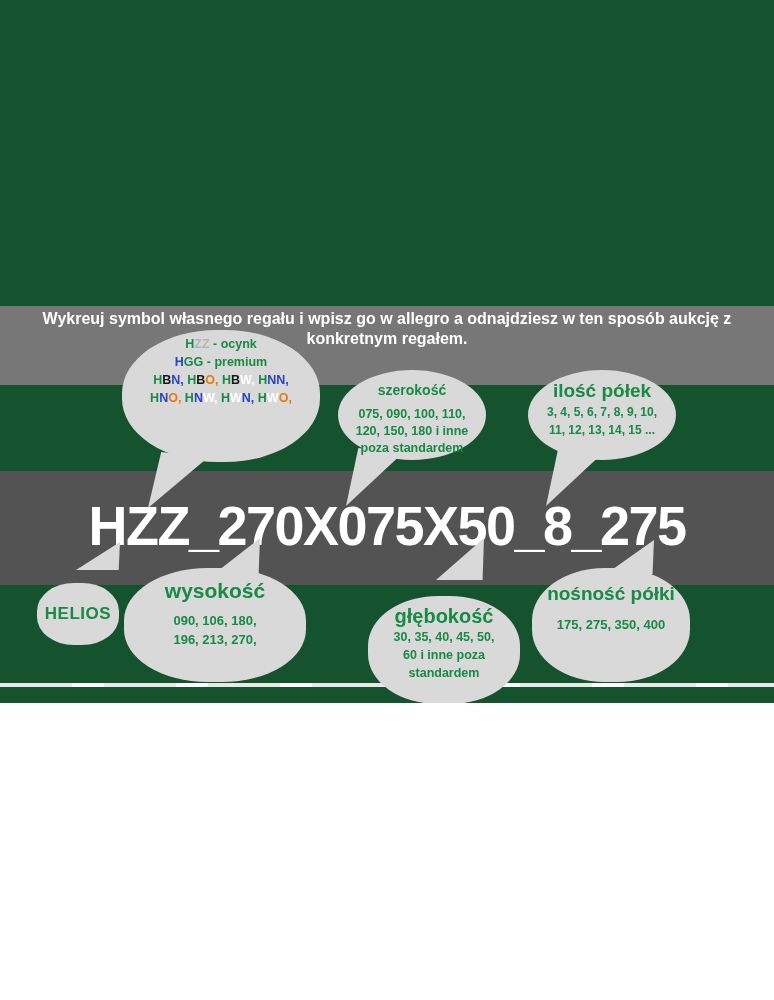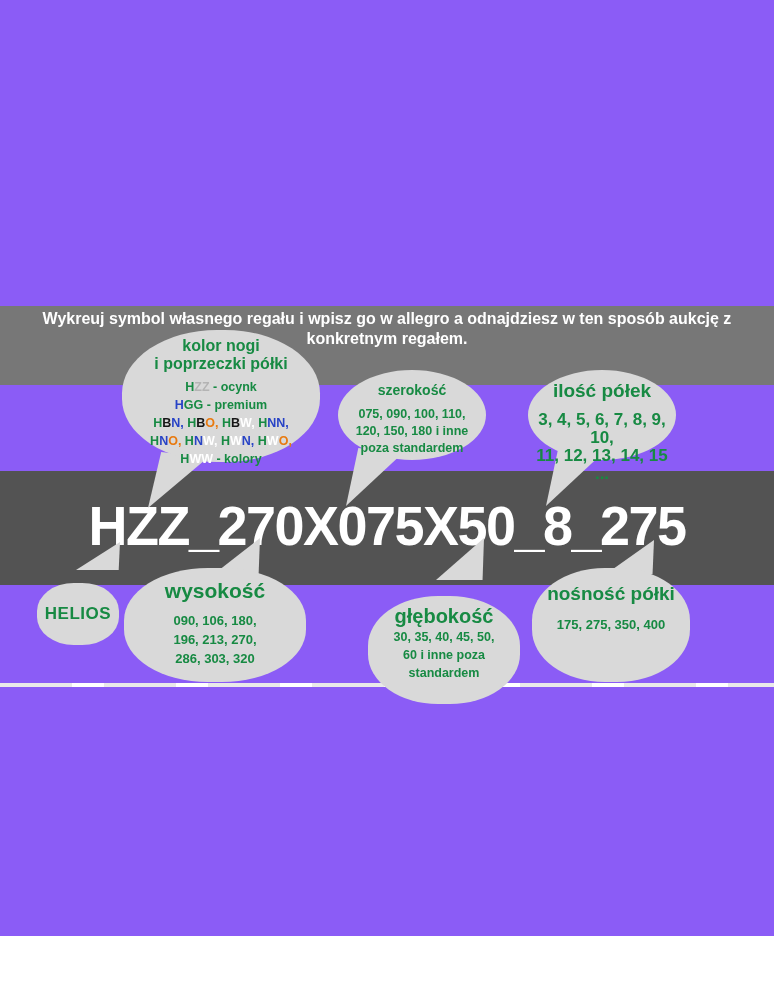--- a/index.html
+++ b/index.html
@@ -1,16 +1,16 @@
 <!DOCTYPE html>
 <html><head>
 <meta charset="utf-8">
 <style>
   html,body{margin:0;padding:0;background:#ffffff;}
-  .stage{position:relative;width:774px;height:936px;background:#8b5cf6;overflow:hidden;
+  .stage{position:relative;width:774px;height:703px;background:#14532d;overflow:hidden;
          font-family:"Liberation Sans", sans-serif;}
   
   .top-band{position:absolute;left:0;top:306px;width:774px;height:79px;background:#777777;z-index:1;}
   .headline{position:absolute;left:0;top:309px;width:774px;z-index:2;text-align:center;
             color:#ffffff;font-size:16px;font-weight:bold;line-height:20px;letter-spacing:0px;}
   .headline div{white-space:nowrap;}
   .code-band{position:absolute;left:0;top:471px;width:774px;height:114px;background:#535353;z-index:1;}
   .big-code{position:absolute;left:0;top:496px;width:774px;z-index:2;text-align:center;
             color:#ffffff;font-size:55px;font-weight:bold;letter-spacing:-1.5px;line-height:60px;
             transform:scaleX(0.98);}
@@ -38,21 +38,21 @@
   .t-load{left:606px;top:540px;width:48px;height:34px;}
   .bubble .title{font-weight:bold;color:#178a43;}
   .b-color .title{padding-top:7px;font-size:16px;line-height:18px;}
   .b-width .title{padding-top:9px;font-size:14px;line-height:22px;}
   .b-shelves .title{padding-top:10px;font-size:19px;line-height:22px;}
   .b-height .title{padding-top:11px;font-size:21px;line-height:24px;}
   .b-depth .title{padding-top:9px;font-size:20px;line-height:23px;}
   .b-load .title{padding-top:15px;font-size:19px;line-height:22px;}
   .body-lines{font-weight:bold;color:#178a43;}
   .b-width .body-lines{margin-top:5px;font-size:12.5px;line-height:17px;}
-  .b-shelves .body-lines{margin-top:9px;font-size:17px;line-height:18px;}
+  .b-shelves .body-lines{margin-top:1px;font-size:12px;line-height:18px;}
   .b-height .body-lines{margin-top:8px;font-size:13px;line-height:19px;}
   .b-depth .body-lines{font-size:12.5px;line-height:18px;}
   .b-load .body-lines{margin-top:11px;font-size:13px;line-height:18px;}
   .code-rows{margin-top:5px;font-size:12.5px;line-height:18px;font-weight:bold;}
   .brand-label{font-size:17px;font-weight:bold;color:#178a43;letter-spacing:0.5px;}
   
   .seg-green{color:#178a43;} .seg-blue{color:#2843c6;} .seg-black{color:#161616;}
   .seg-orange{color:#e87a10;} .seg-white{color:#ffffff;} .seg-silver{color:#b4b4b4;}
 </style>
 </head>
@@ -66,30 +66,25 @@
       <div>konkretnym regałem.</div>
     </div>
 
   <div class="code-band"></div>
   <div class="big-code">HZZ_270X075X50_8_275</div>
 
   <div class="bottom-line"></div>
 
   <div class="tail tail-down t-color"></div>
   <div class="bubble b-color">
-    <div class="title">
-        <div>kolor nogi</div>
-        <div>i poprzeczki półki</div>
-      </div>
     <div class="code-rows">
         <div><span class="seg-green">H</span><span class="seg-silver">ZZ</span><span class="seg-green"> - ocynk</span></div>
         <div><span class="seg-blue">H</span><span class="seg-green">GG</span><span class="seg-green"> - premium</span></div>
         <div><span class="seg-green">H</span><span class="seg-black">B</span><span class="seg-blue">N</span><span class="seg-blue">, </span><span class="seg-green">H</span><span class="seg-black">B</span><span class="seg-orange">O</span><span class="seg-orange">, </span><span class="seg-green">H</span><span class="seg-black">B</span><span class="seg-white">W</span><span class="seg-white">, </span><span class="seg-green">H</span><span class="seg-blue">NN</span><span class="seg-blue">,</span></div>
         <div><span class="seg-green">H</span><span class="seg-blue">N</span><span class="seg-orange">O</span><span class="seg-orange">, </span><span class="seg-green">H</span><span class="seg-blue">N</span><span class="seg-white">W</span><span class="seg-white">, </span><span class="seg-green">H</span><span class="seg-white">W</span><span class="seg-blue">N</span><span class="seg-blue">, </span><span class="seg-green">H</span><span class="seg-white">W</span><span class="seg-orange">O</span><span class="seg-orange">,</span></div>
-        <div><span class="seg-green">H</span><span class="seg-white">WW</span><span class="seg-green"> - kolory</span></div>
       </div>
   </div>
 
   <div class="tail tail-down t-width"></div>
   <div class="bubble b-width">
     <div class="title">szerokość</div>
     <div class="body-lines">
         <div>075, 090, 100, 110,</div>
         <div>120, 150, 180  i inne</div>
         <div>poza standardem</div>
@@ -109,21 +104,20 @@
   <div class="bubble b-helios">
     <span class="brand-label">HELIOS</span>
   </div>
 
   <div class="tail tail-up t-height"></div>
   <div class="bubble b-height">
     <div class="title">wysokość</div>
     <div class="body-lines">
         <div>090, 106, 180,</div>
         <div>196, 213, 270,</div>
-        <div>286, 303, 320</div>
       </div>
   </div>
 
   <div class="tail tail-up t-depth"></div>
   <div class="bubble b-depth">
     <div class="title">głębokość</div>
     <div class="body-lines">
         <div>30, 35, 40, 45, 50,</div>
         <div>60 i inne poza</div>
         <div>standardem</div>

